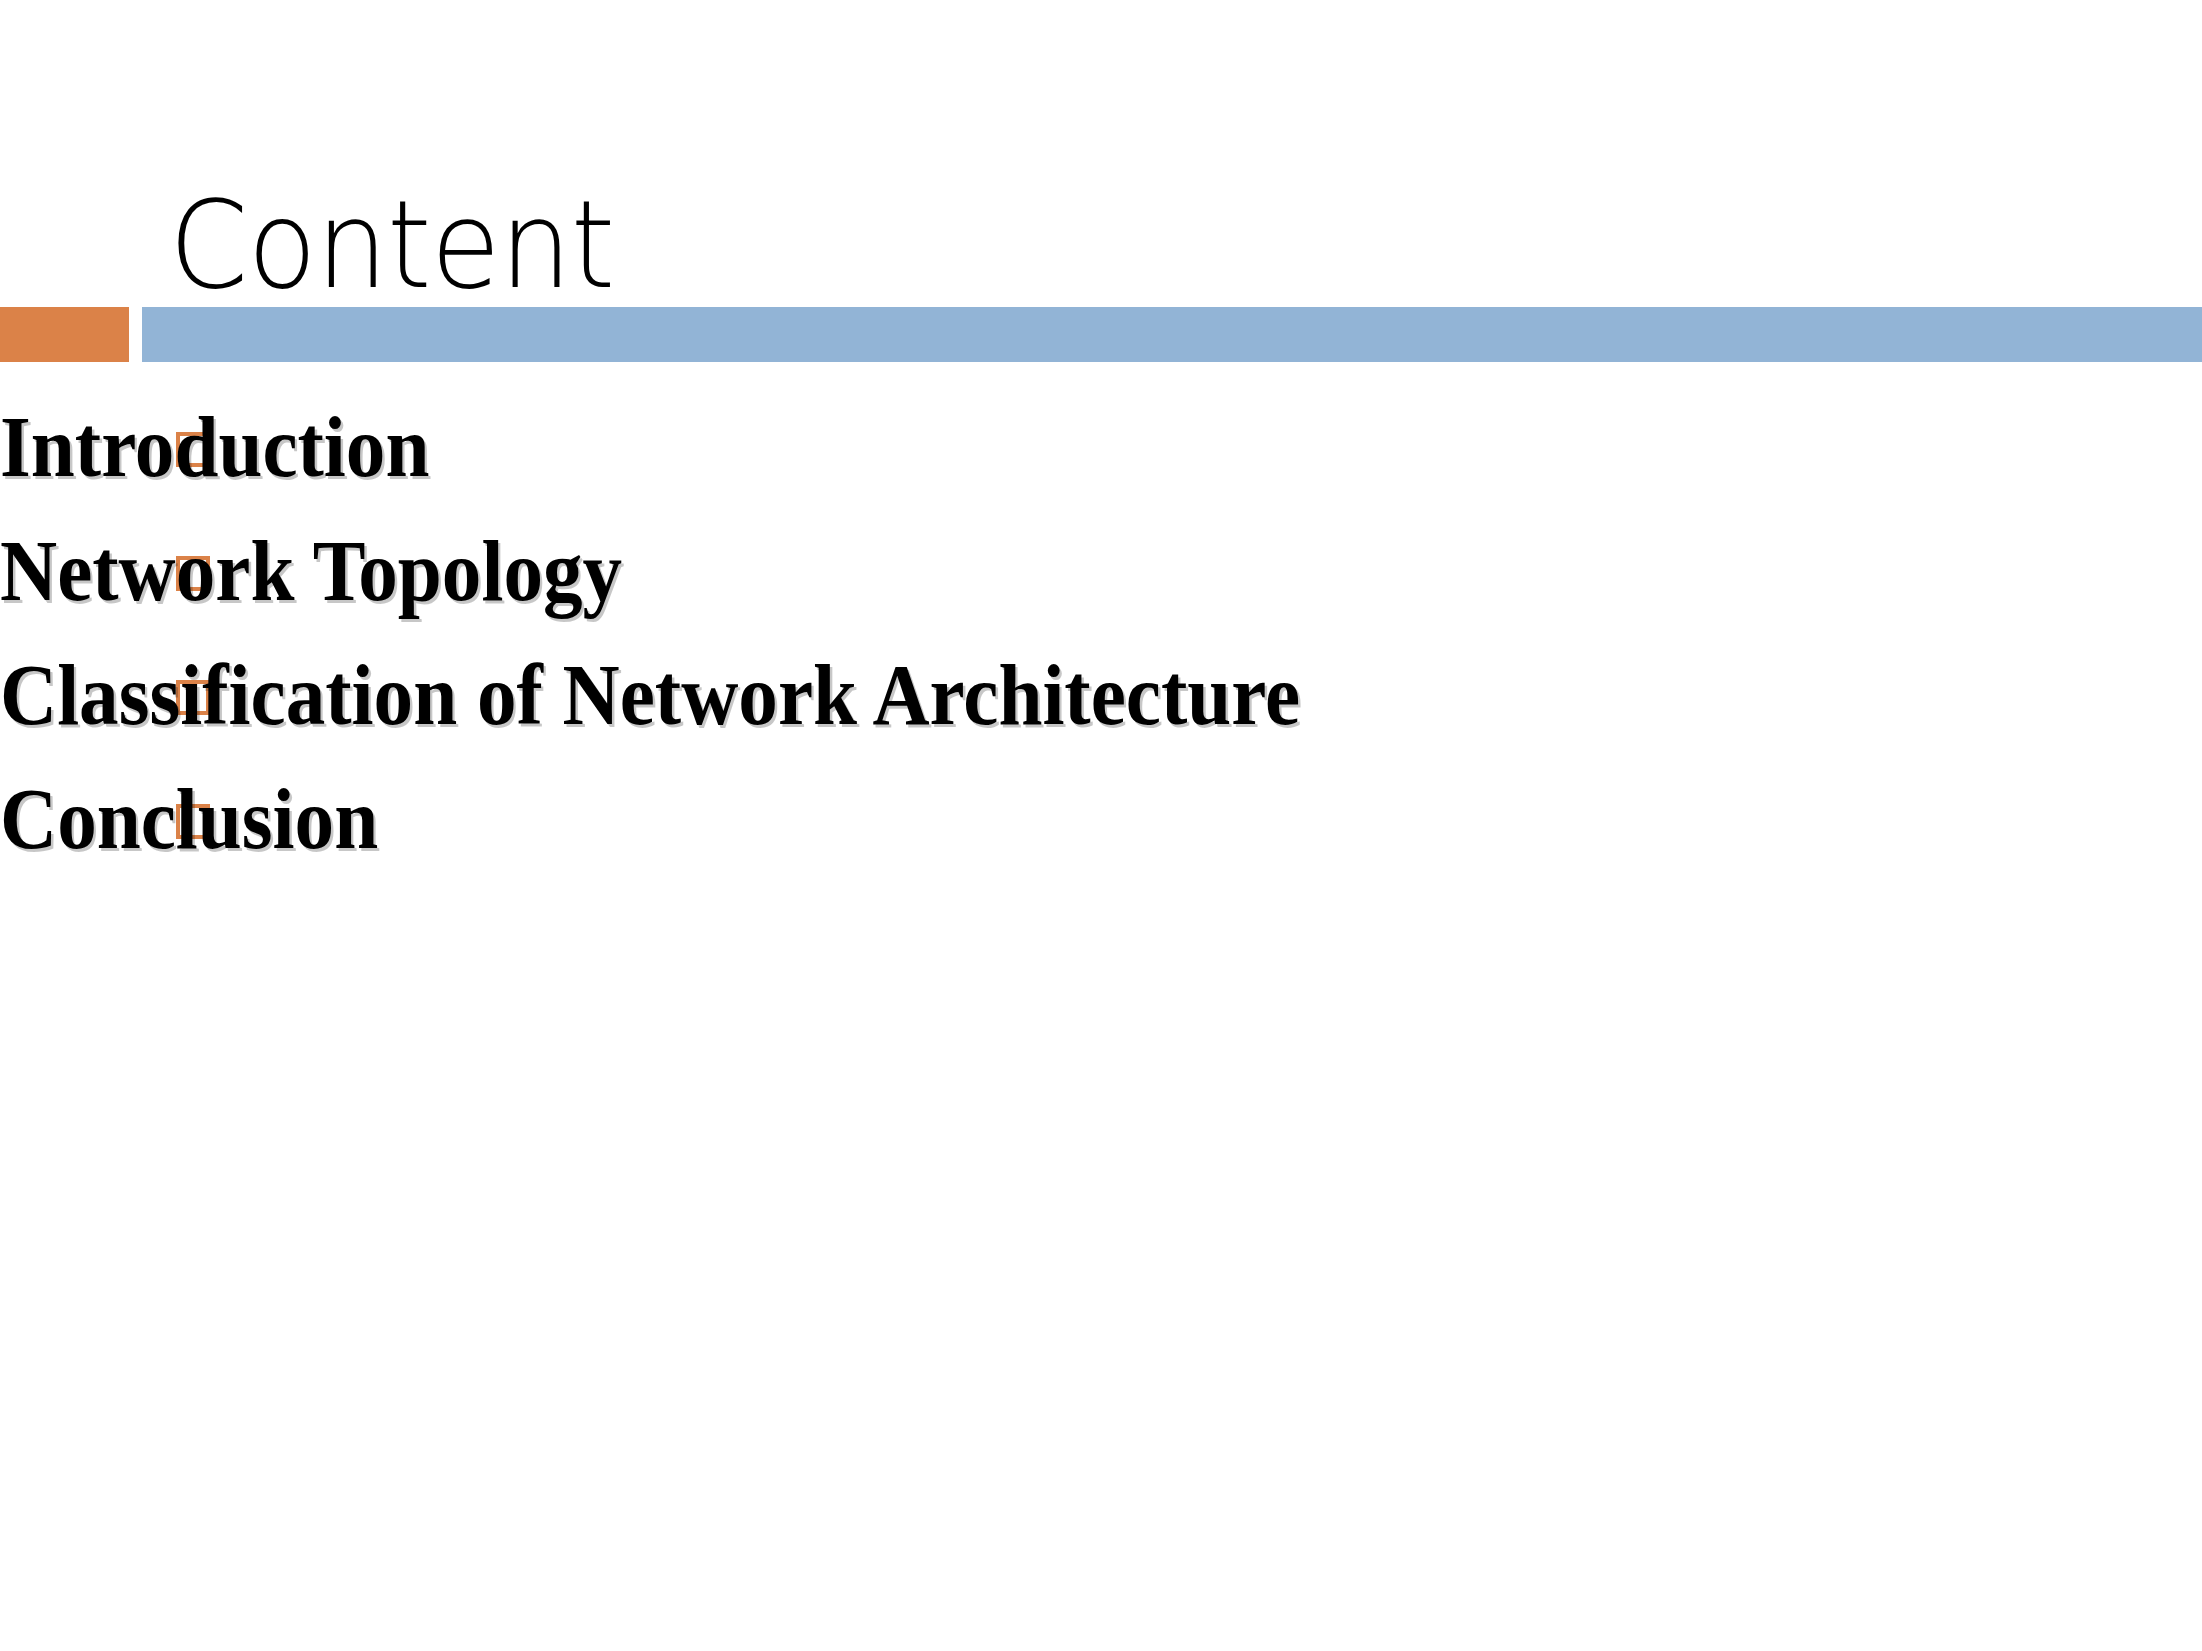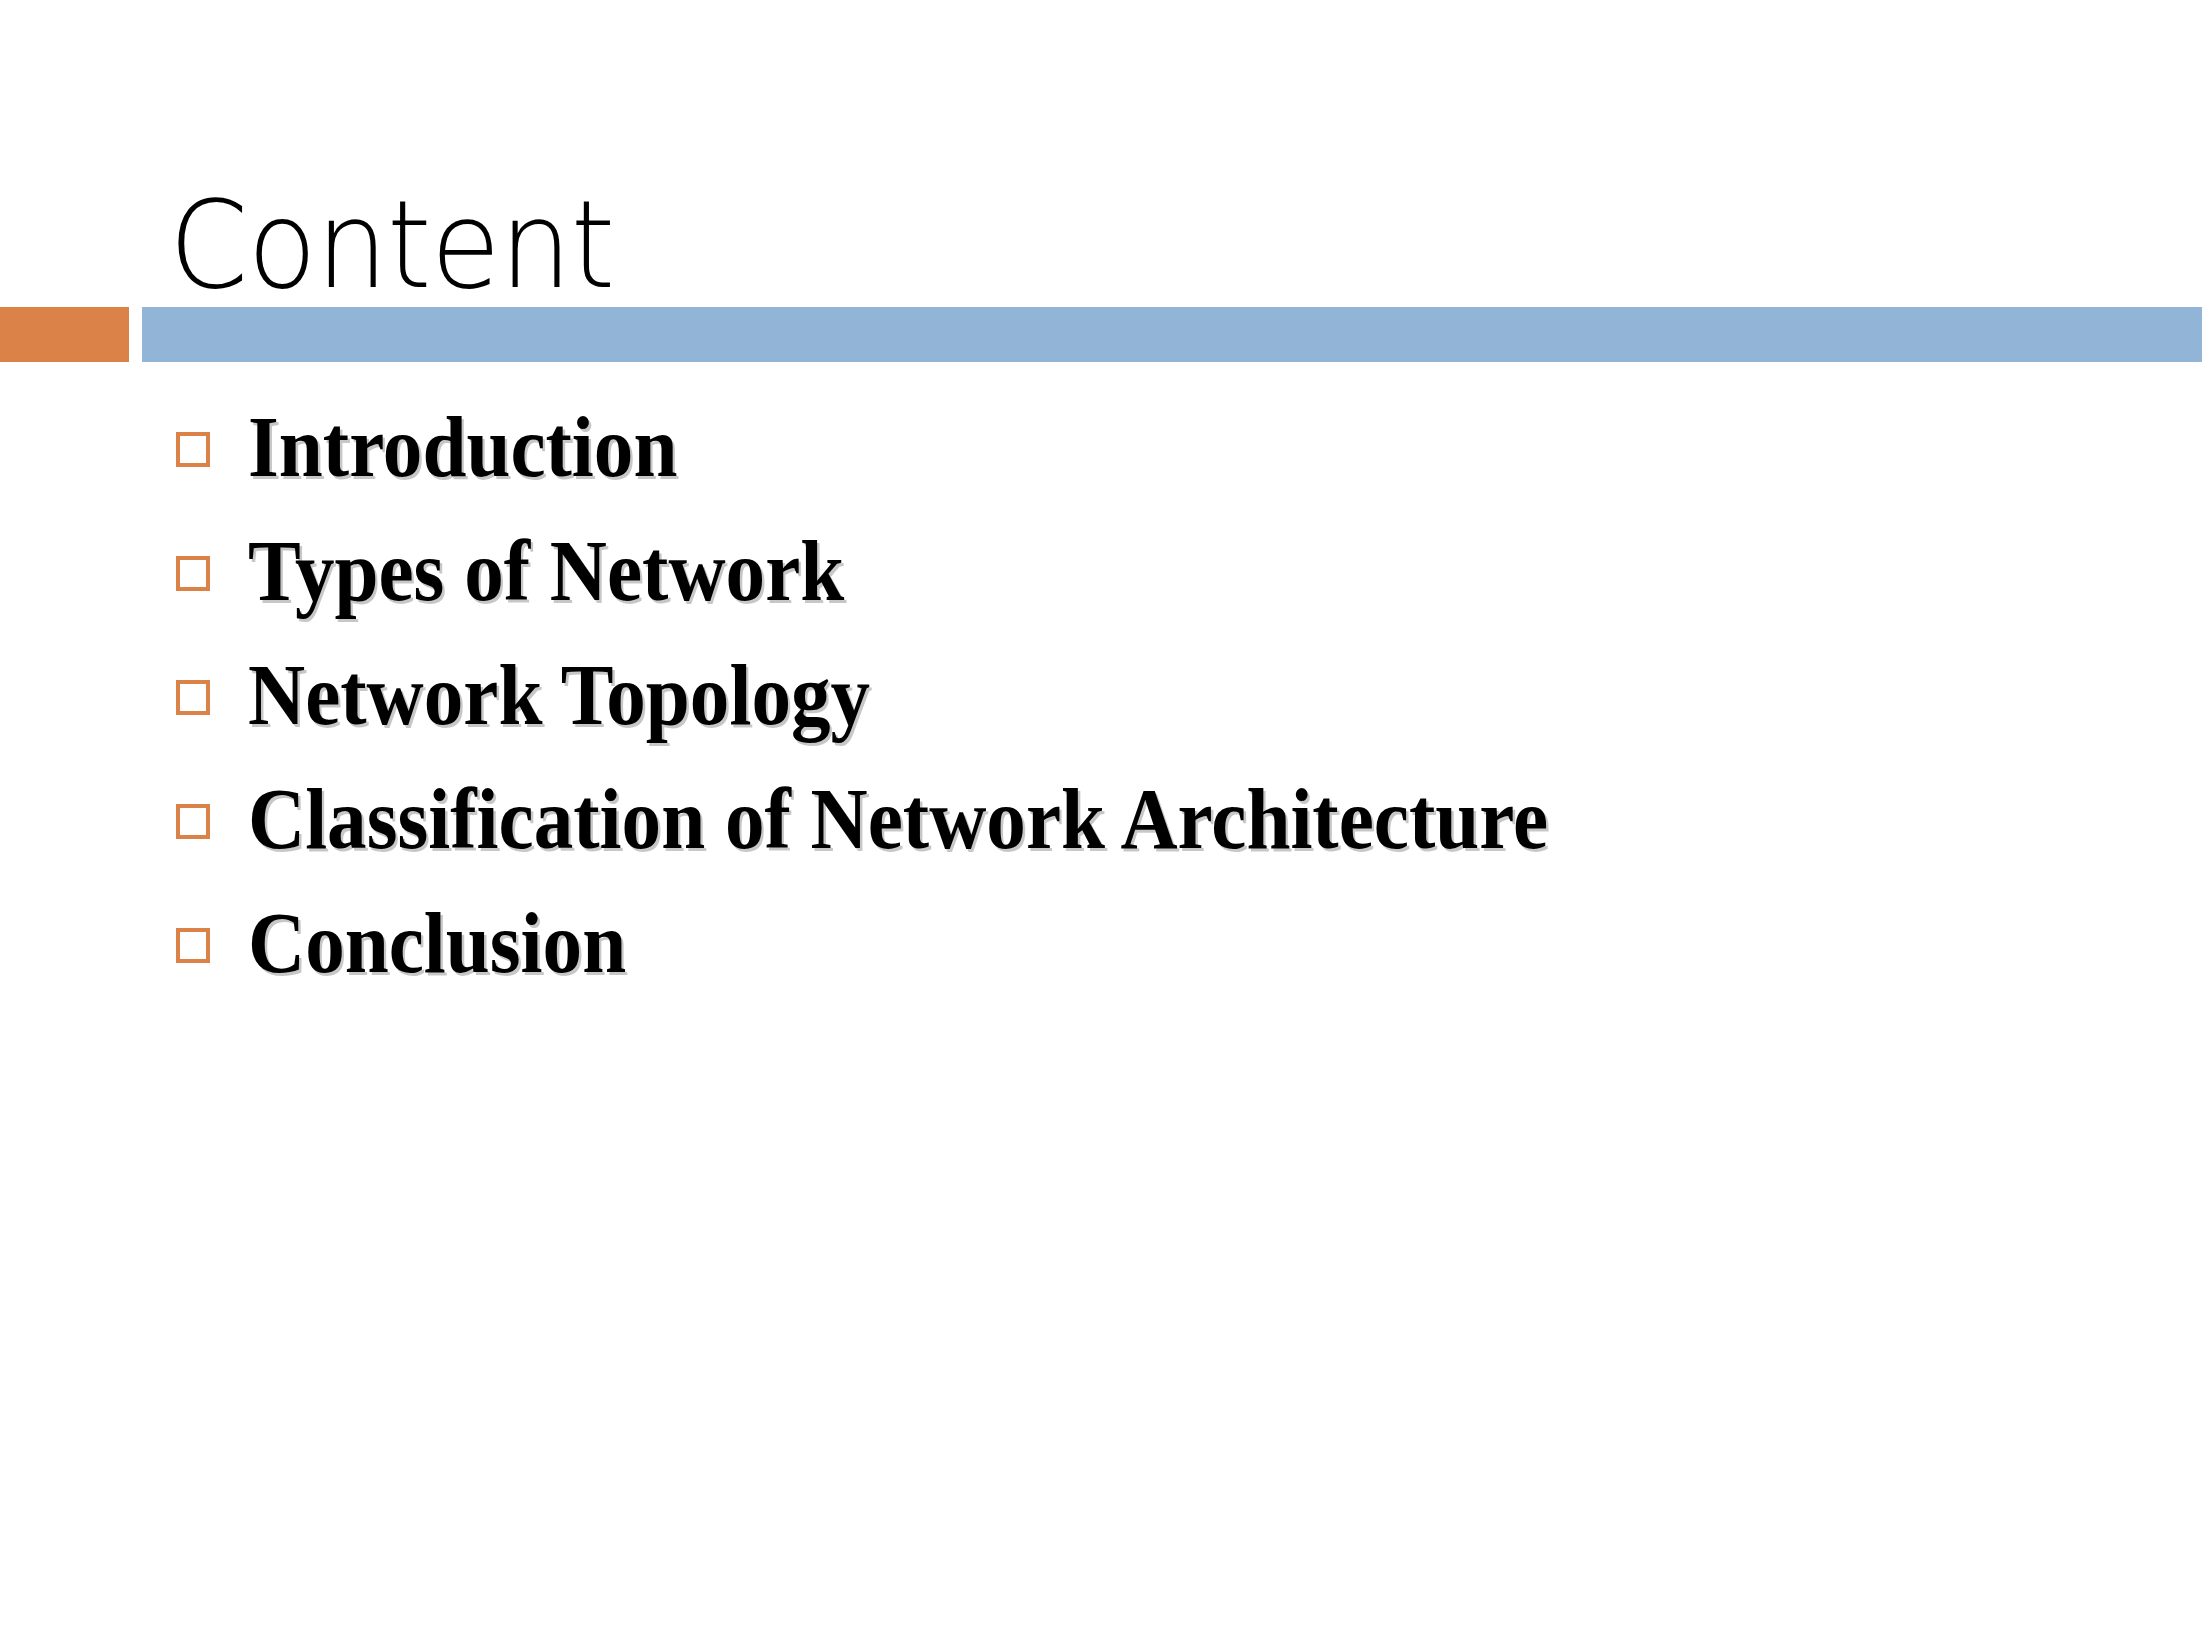--- a/index.html
+++ b/index.html
@@ -71,21 +71,20 @@
     left: 0;
     top: 404px;
     width: 2203px;
     margin: 0;
     padding: 0;
     list-style: none;
   }
   .content-item {
     position: relative;
     height: 124px;
-    padding-left: 248px;
     display: flex;
     align-items: flex-start;
   }
   .bullet-square {
     position: absolute;
     left: 176px;
     top: 27.5px;
     width: 26px;
     height: 27.5px;
     border: 4.3px solid #DB8248;
@@ -116,24 +115,20 @@
     <div class="divider-main"></div>
   </div>
 
   <ul class="content-list">
 
     <li class="content-item">
       <span class="bullet-square"></span>
       <span class="item-text">Introduction</span>
     </li>
 
-    <li class="content-item">
-      <span class="bullet-square"></span>
-      <span class="item-text">Types of Network</span>
-    </li>
 
     <li class="content-item">
       <span class="bullet-square"></span>
       <span class="item-text">Network Topology</span>
     </li>
 
     <li class="content-item">
       <span class="bullet-square"></span>
       <span class="item-text">Classification of Network Architecture</span>
     </li>

